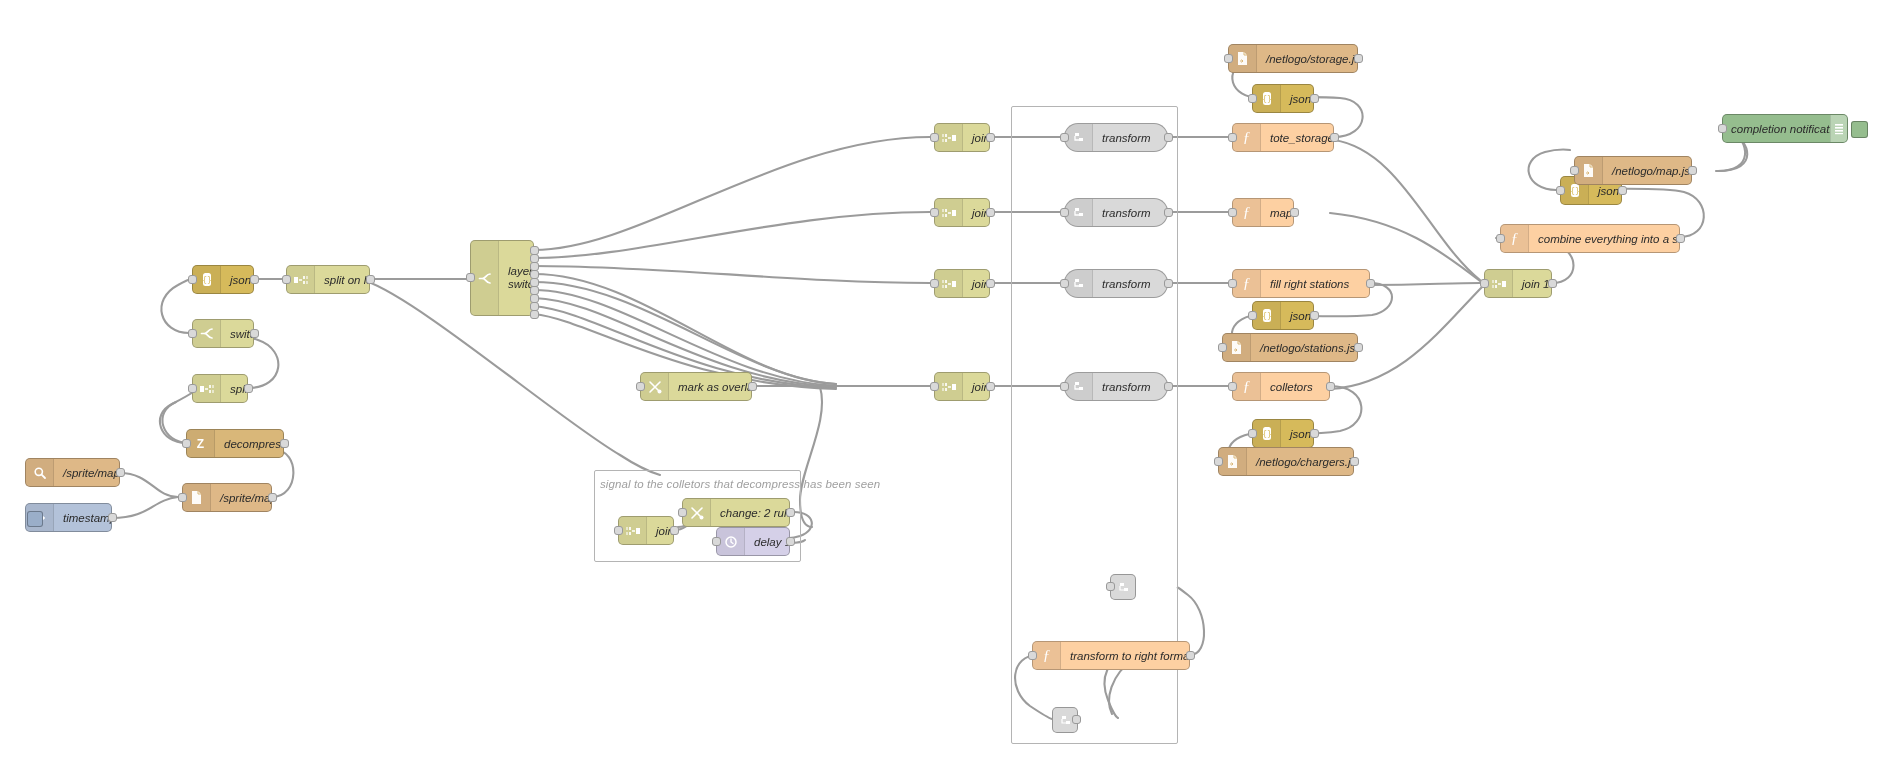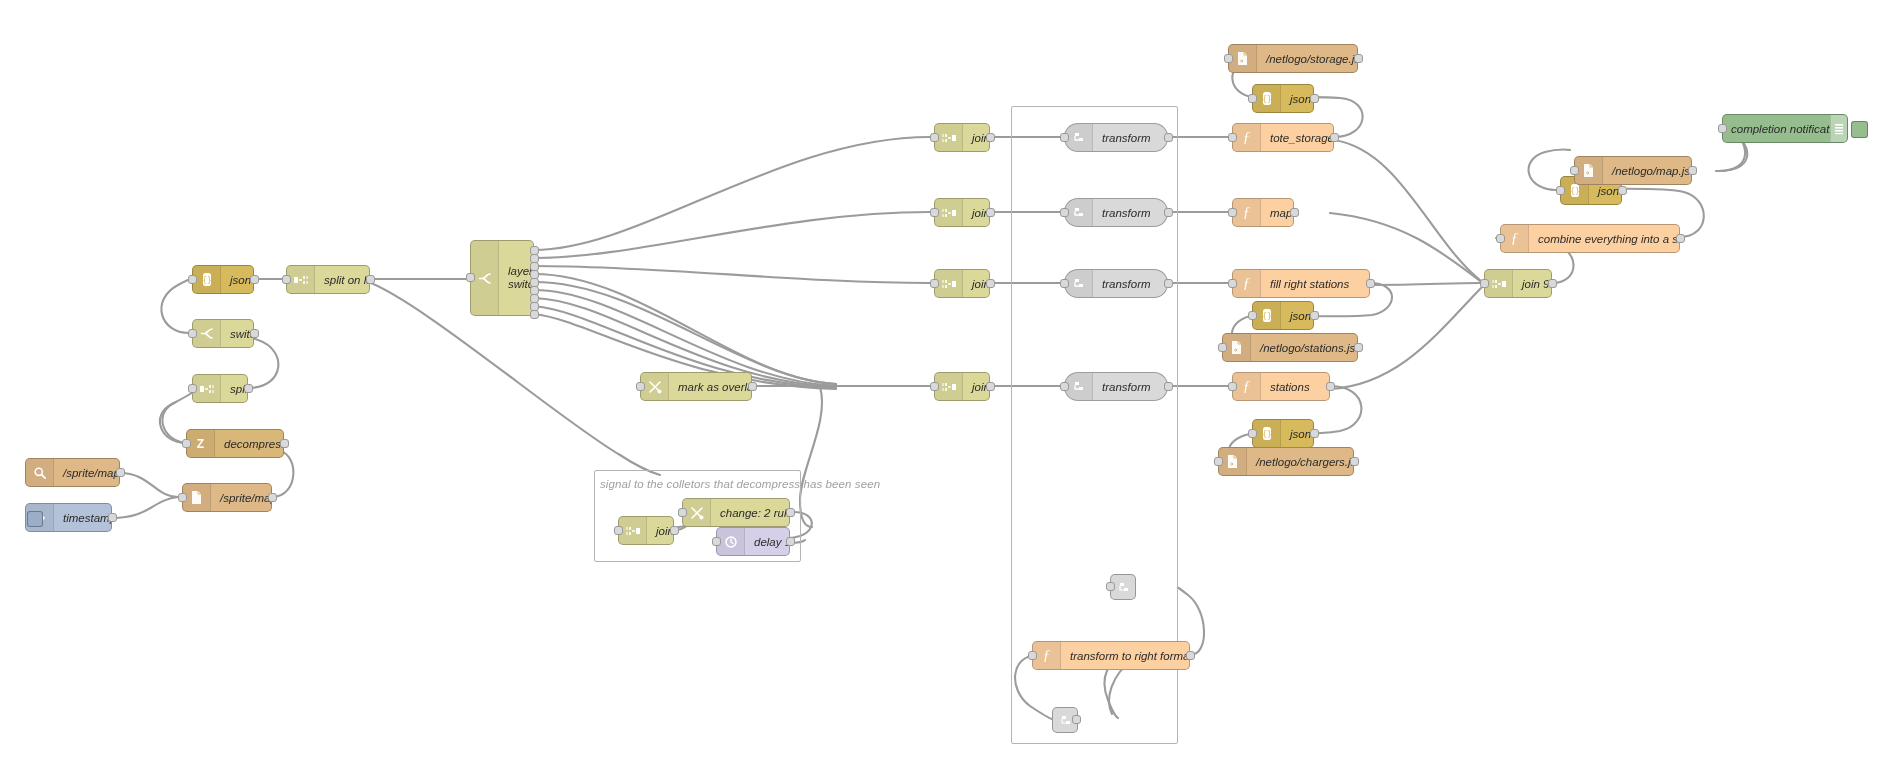--- a/index.html
+++ b/index.html
@@ -472,21 +472,21 @@
     </span>
     <span class="lbl">fill right stations</span>
   </div>
   <div class="port" style="left:1228px;top:279px;"></div>
   <div class="port" style="left:1366px;top:279px;"></div>
 
   <div class="node c-orange" style="left:1232px;top:372px;width:98px;">
     <span class="ico" style="background:rgba(0,0,0,.07);">
       <span style="font-style:italic;font-family:'Liberation Serif',serif;font-size:15px;">ƒ</span>
     </span>
-    <span class="lbl">stations</span>
+    <span class="lbl">colletors</span>
   </div>
   <div class="port" style="left:1228px;top:382px;"></div>
   <div class="port" style="left:1326px;top:382px;"></div>
 
   <div class="node c-gold" style="left:1252px;top:84px;width:62px;">
     <span class="ico">
       <svg class="gl" width="14" height="15" viewBox="0 0 14 15">
           <rect x="3" y="1" width="8" height="13" rx="2.5" fill="#fff"></rect>
           <text x="7" y="11" font-size="8" text-anchor="middle" fill="#d6ba5b" font-family="DejaVu Sans Mono, monospace">{}</text>
         </svg>
@@ -563,21 +563,21 @@
     <span class="ico">
       <svg class="gl" width="16" height="10" viewBox="0 0 16 10">
           <rect x="1" y="1" width="2" height="3" fill="#fff" opacity=".55"></rect>
           <rect x="1" y="6" width="2" height="3" fill="#fff" opacity=".55"></rect>
           <rect x="4" y="1" width="2" height="3" fill="#fff" opacity=".85"></rect>
           <rect x="4" y="6" width="2" height="3" fill="#fff" opacity=".85"></rect>
           <path d="M7,5 H10" stroke="#fff" stroke-width="1.4"></path>
           <rect x="11" y="2" width="4" height="6" fill="#fff"></rect>
         </svg>
     </span>
-    <span class="lbl">join 9</span>
+    <span class="lbl">join 1</span>
   </div>
   <div class="port" style="left:1480px;top:279px;"></div>
   <div class="port" style="left:1548px;top:279px;"></div>
 
   <div class="node c-orange" style="left:1500px;top:224px;width:180px;">
     <span class="ico" style="background:rgba(0,0,0,.07);">
       <span style="font-style:italic;font-family:'Liberation Serif',serif;font-size:15px;">ƒ</span>
     </span>
     <span class="lbl">combine everything into a single map</span>
   </div>

